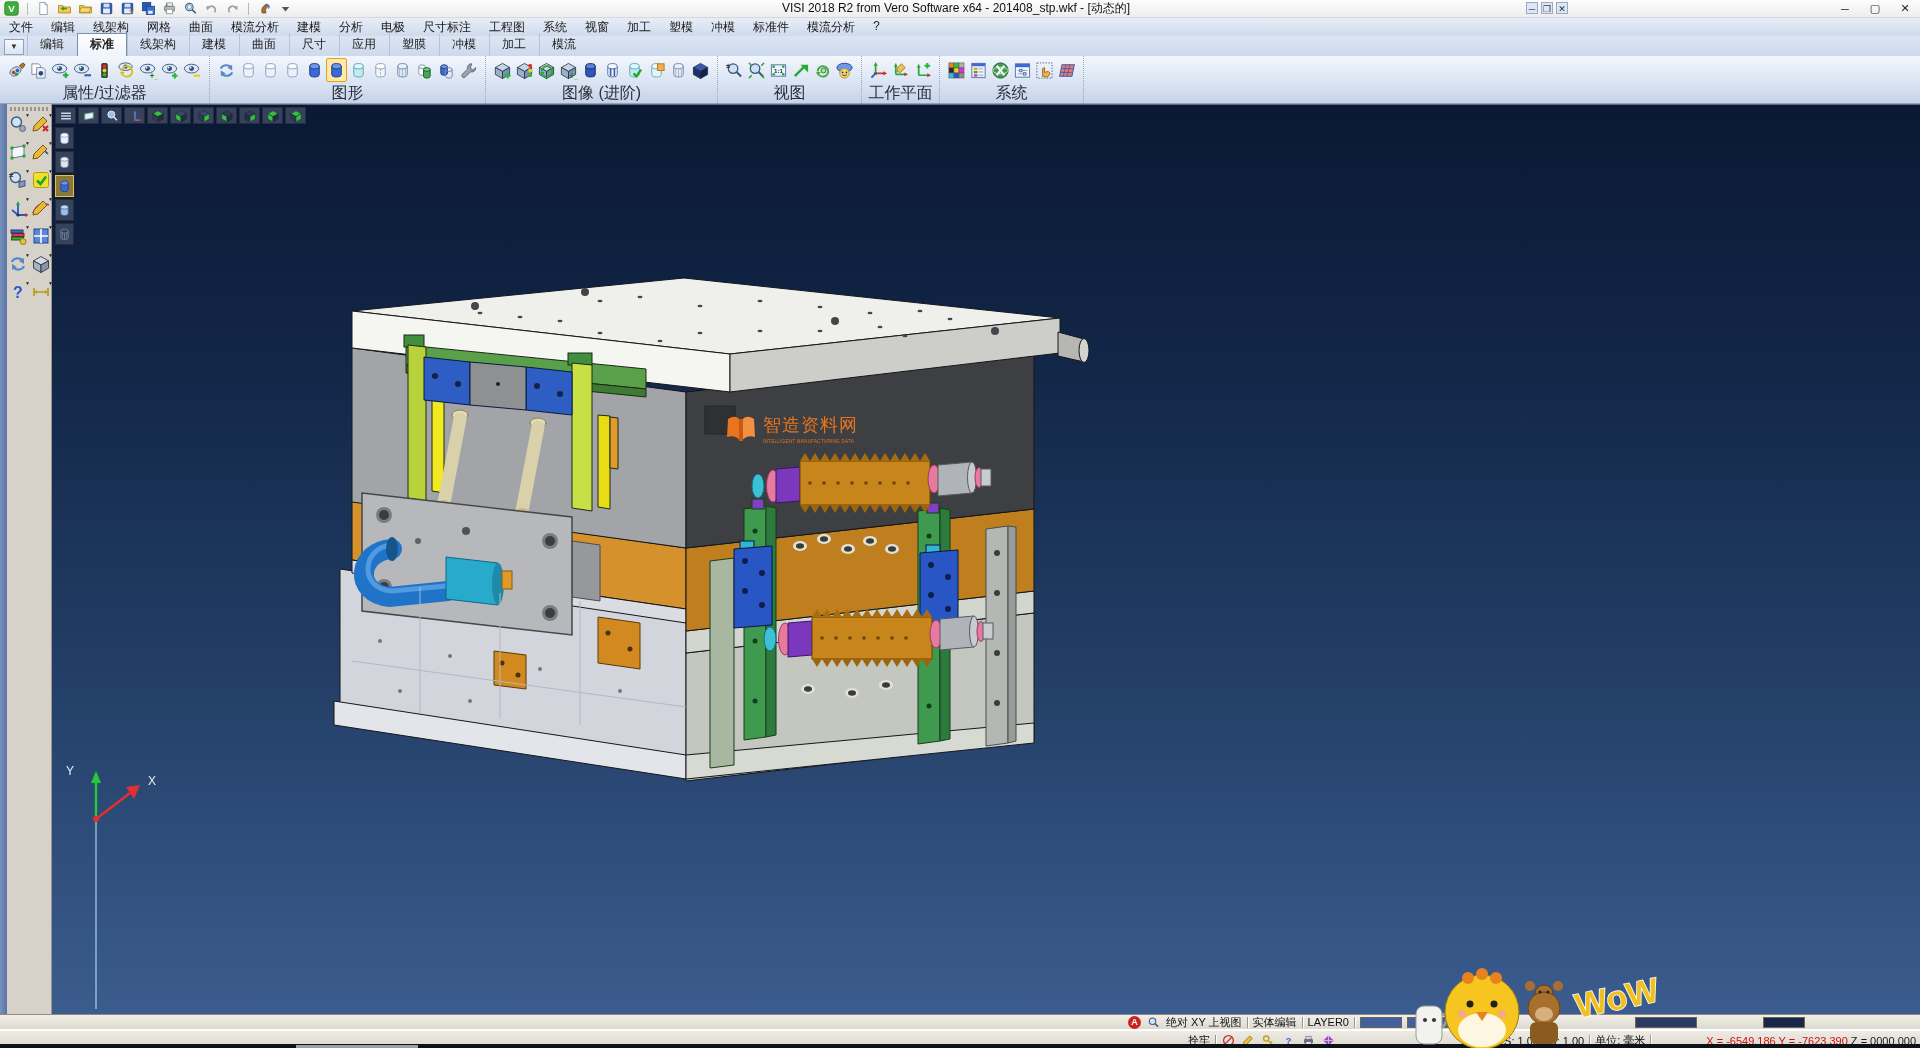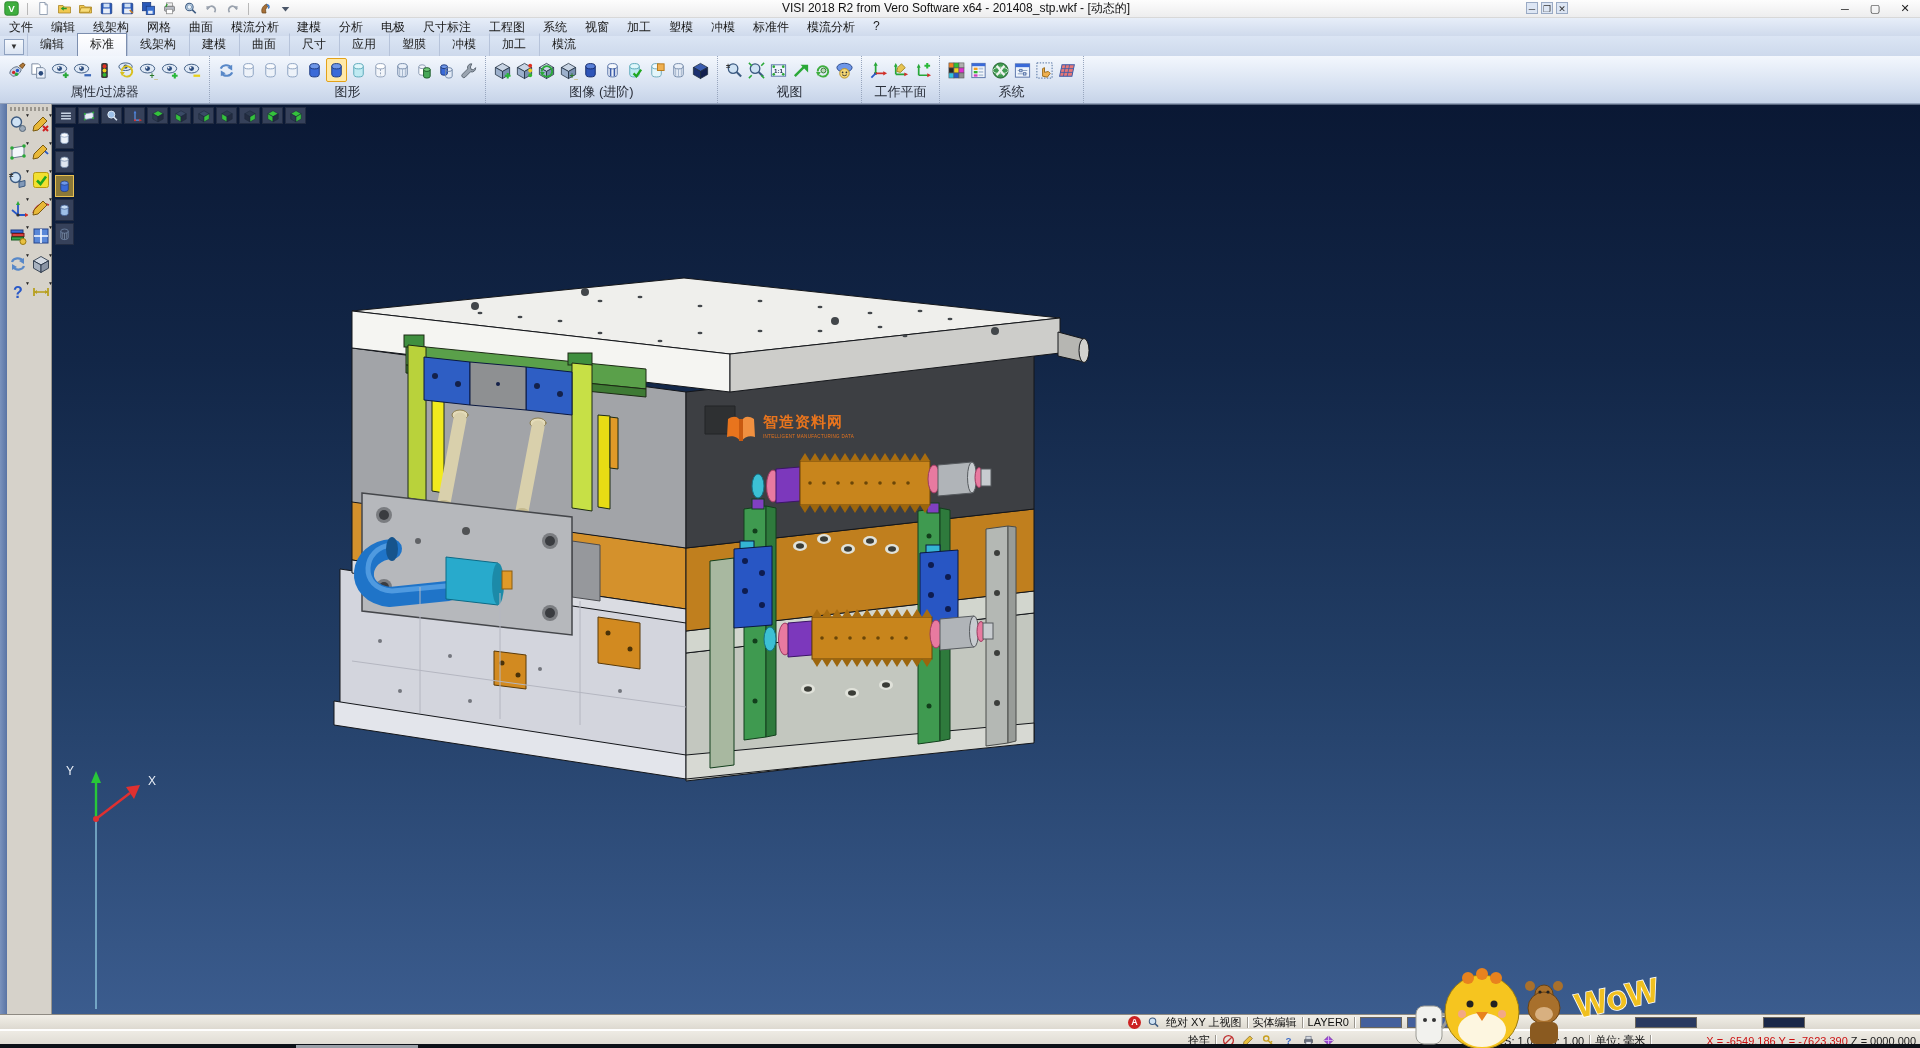--- a/index.html
+++ b/index.html
@@ -29,29 +29,29 @@
 
   
   #tabrow { position:absolute; left:0; top:36px; width:1920px; height:20px;
     background:linear-gradient(#dbe5f4,#cdd9ec); display:flex; align-items:flex-end;
     font-size:12px; color:#222; }
   #tab-dd { width:20px; height:16px; margin:0 3px 1px 4px; border:1px solid #8fa2c0;
     background:linear-gradient(#f6f9fd,#dbe4f2); font-size:8px; text-align:center; line-height:14px; color:#333; }
   .tab { padding:2px 12px 3px; border:1px solid transparent; border-bottom:none; margin-bottom:0;
     border-left:1px solid #b6c3da; }
   .tab.active { background:linear-gradient(#ffffff,#f0f4fb); border:1px solid #7c8eae;
-    border-bottom:none; font-weight:normal; }
+    border-bottom:none; font-weight:bold; }
 
   
   #ribbon { position:absolute; left:0; top:56px; width:1920px; height:48px;
     background:linear-gradient(#f3f7fd,#d4dff0 70%,#c6d3e8); border-bottom:1px solid #93a1ba;
     display:flex; }
   .rgroup { display:flex; flex-direction:column; padding:2px 6px 0; border-right:1px dotted #98a6be; }
   .ricons { display:flex; align-items:center; gap:1px; height:28px; }
-  .rlabel { text-align:center; font-size:13px; color:#2a2f3a; padding:1px 0 2px; }
+  .rlabel { text-align:center; font-size:16px; color:#2a2f3a; padding:1px 0 2px; }
   .icn { width:21px; height:24px; display:flex; align-items:center; justify-content:center;
     border:1px solid transparent; border-radius:2px; }
   .icn svg { width:19px; height:19px; }
   .icn.sel { background:#ffe9a8; border-color:#e3a21a; }
 
   
   #sidebar { position:absolute; left:0; top:104px; width:52px; height:910px;
     background:#d6d2ca; border-right:1px solid #9a968e; }
   #sidebar-edge { position:absolute; left:0; top:0; width:7px; height:100%;
     background:linear-gradient(90deg,#7a92bc,#5a74a4); }
@@ -73,21 +73,21 @@
   .vicn svg { width:16px; height:14px; }
   #vp-shading-toolbar { position:absolute; left:3px; top:22px; display:flex; flex-direction:column; gap:2px; }
   .sicn { width:19px; height:22px; background:#36415a; border:1px solid #222c42;
     display:flex; align-items:center; justify-content:center; }
   .sicn svg { width:15px; height:19px; }
   .sicn.sel { background:#8a7838; border-color:#e8c050; }
   #model-svg { position:absolute; left:0; top:0; width:1868px; height:910px; }
   #triad { position:absolute; left:4px; top:652px; width:130px; height:258px; }
   #watermark { position:absolute; left:672px; top:308px; width:140px; display:flex; gap:5px; align-items:flex-start; }
   #watermark .wm-text { display:flex; flex-direction:column; }
-  #wm-title { font-size:15px; font-weight:bold; letter-spacing:1px; }
+  #wm-title { font-size:18px; font-weight:normal; letter-spacing:1px; }
   #wm-sub { font-size:4.5px; letter-spacing:.3px; margin-top:2px; }
 
   
   #layer-row { position:absolute; left:0; top:1014px; width:1920px; height:15px;
     background:linear-gradient(#f2efe8,#ddd9d0); border-top:1px solid #8e8a82; font-size:11px; color:#111; }
   #layer-right { position:absolute; left:1128px; top:0; height:100%; display:flex; align-items:center; gap:5px; }
   .cellsep { width:1px; height:11px; background:#9a968e; box-shadow:1px 0 0 #fff; }
   .swatch { height:11px; border:1px solid #6a665e; }
   #status-row { position:absolute; left:0; top:1029px; width:1920px; height:22px;
     background:linear-gradient(#efece5,#d9d5cc); border-top:1px solid #fff;

